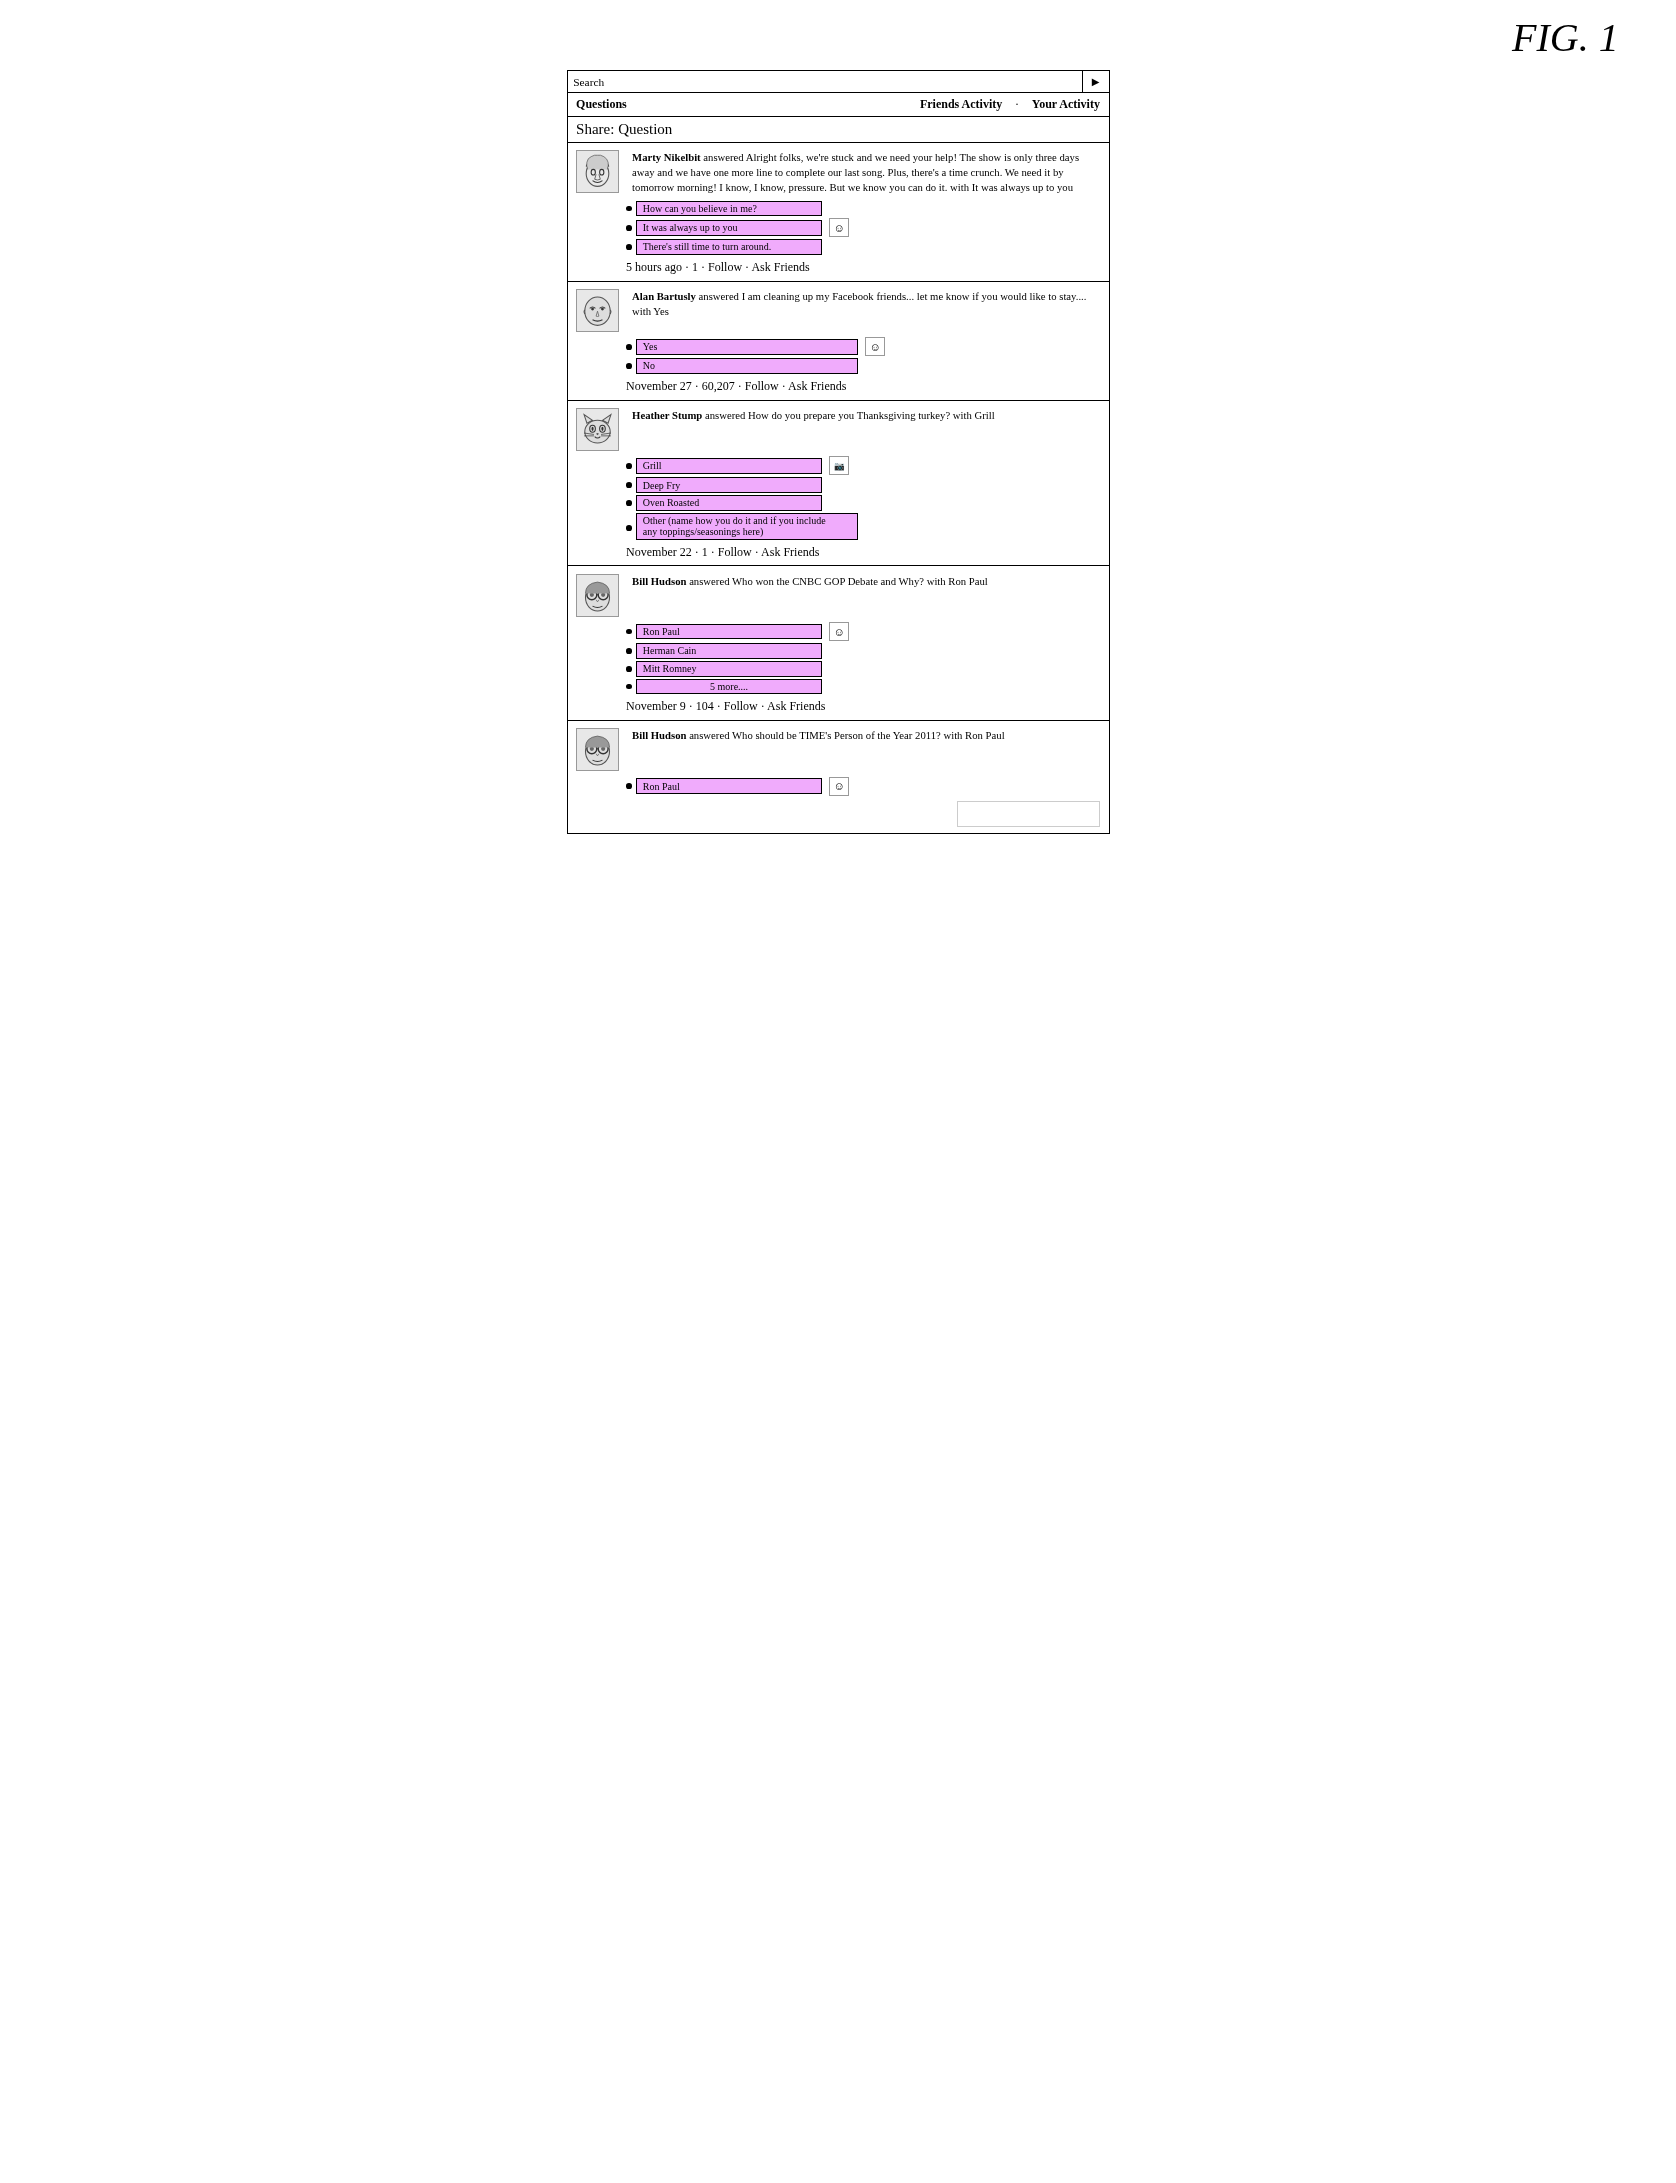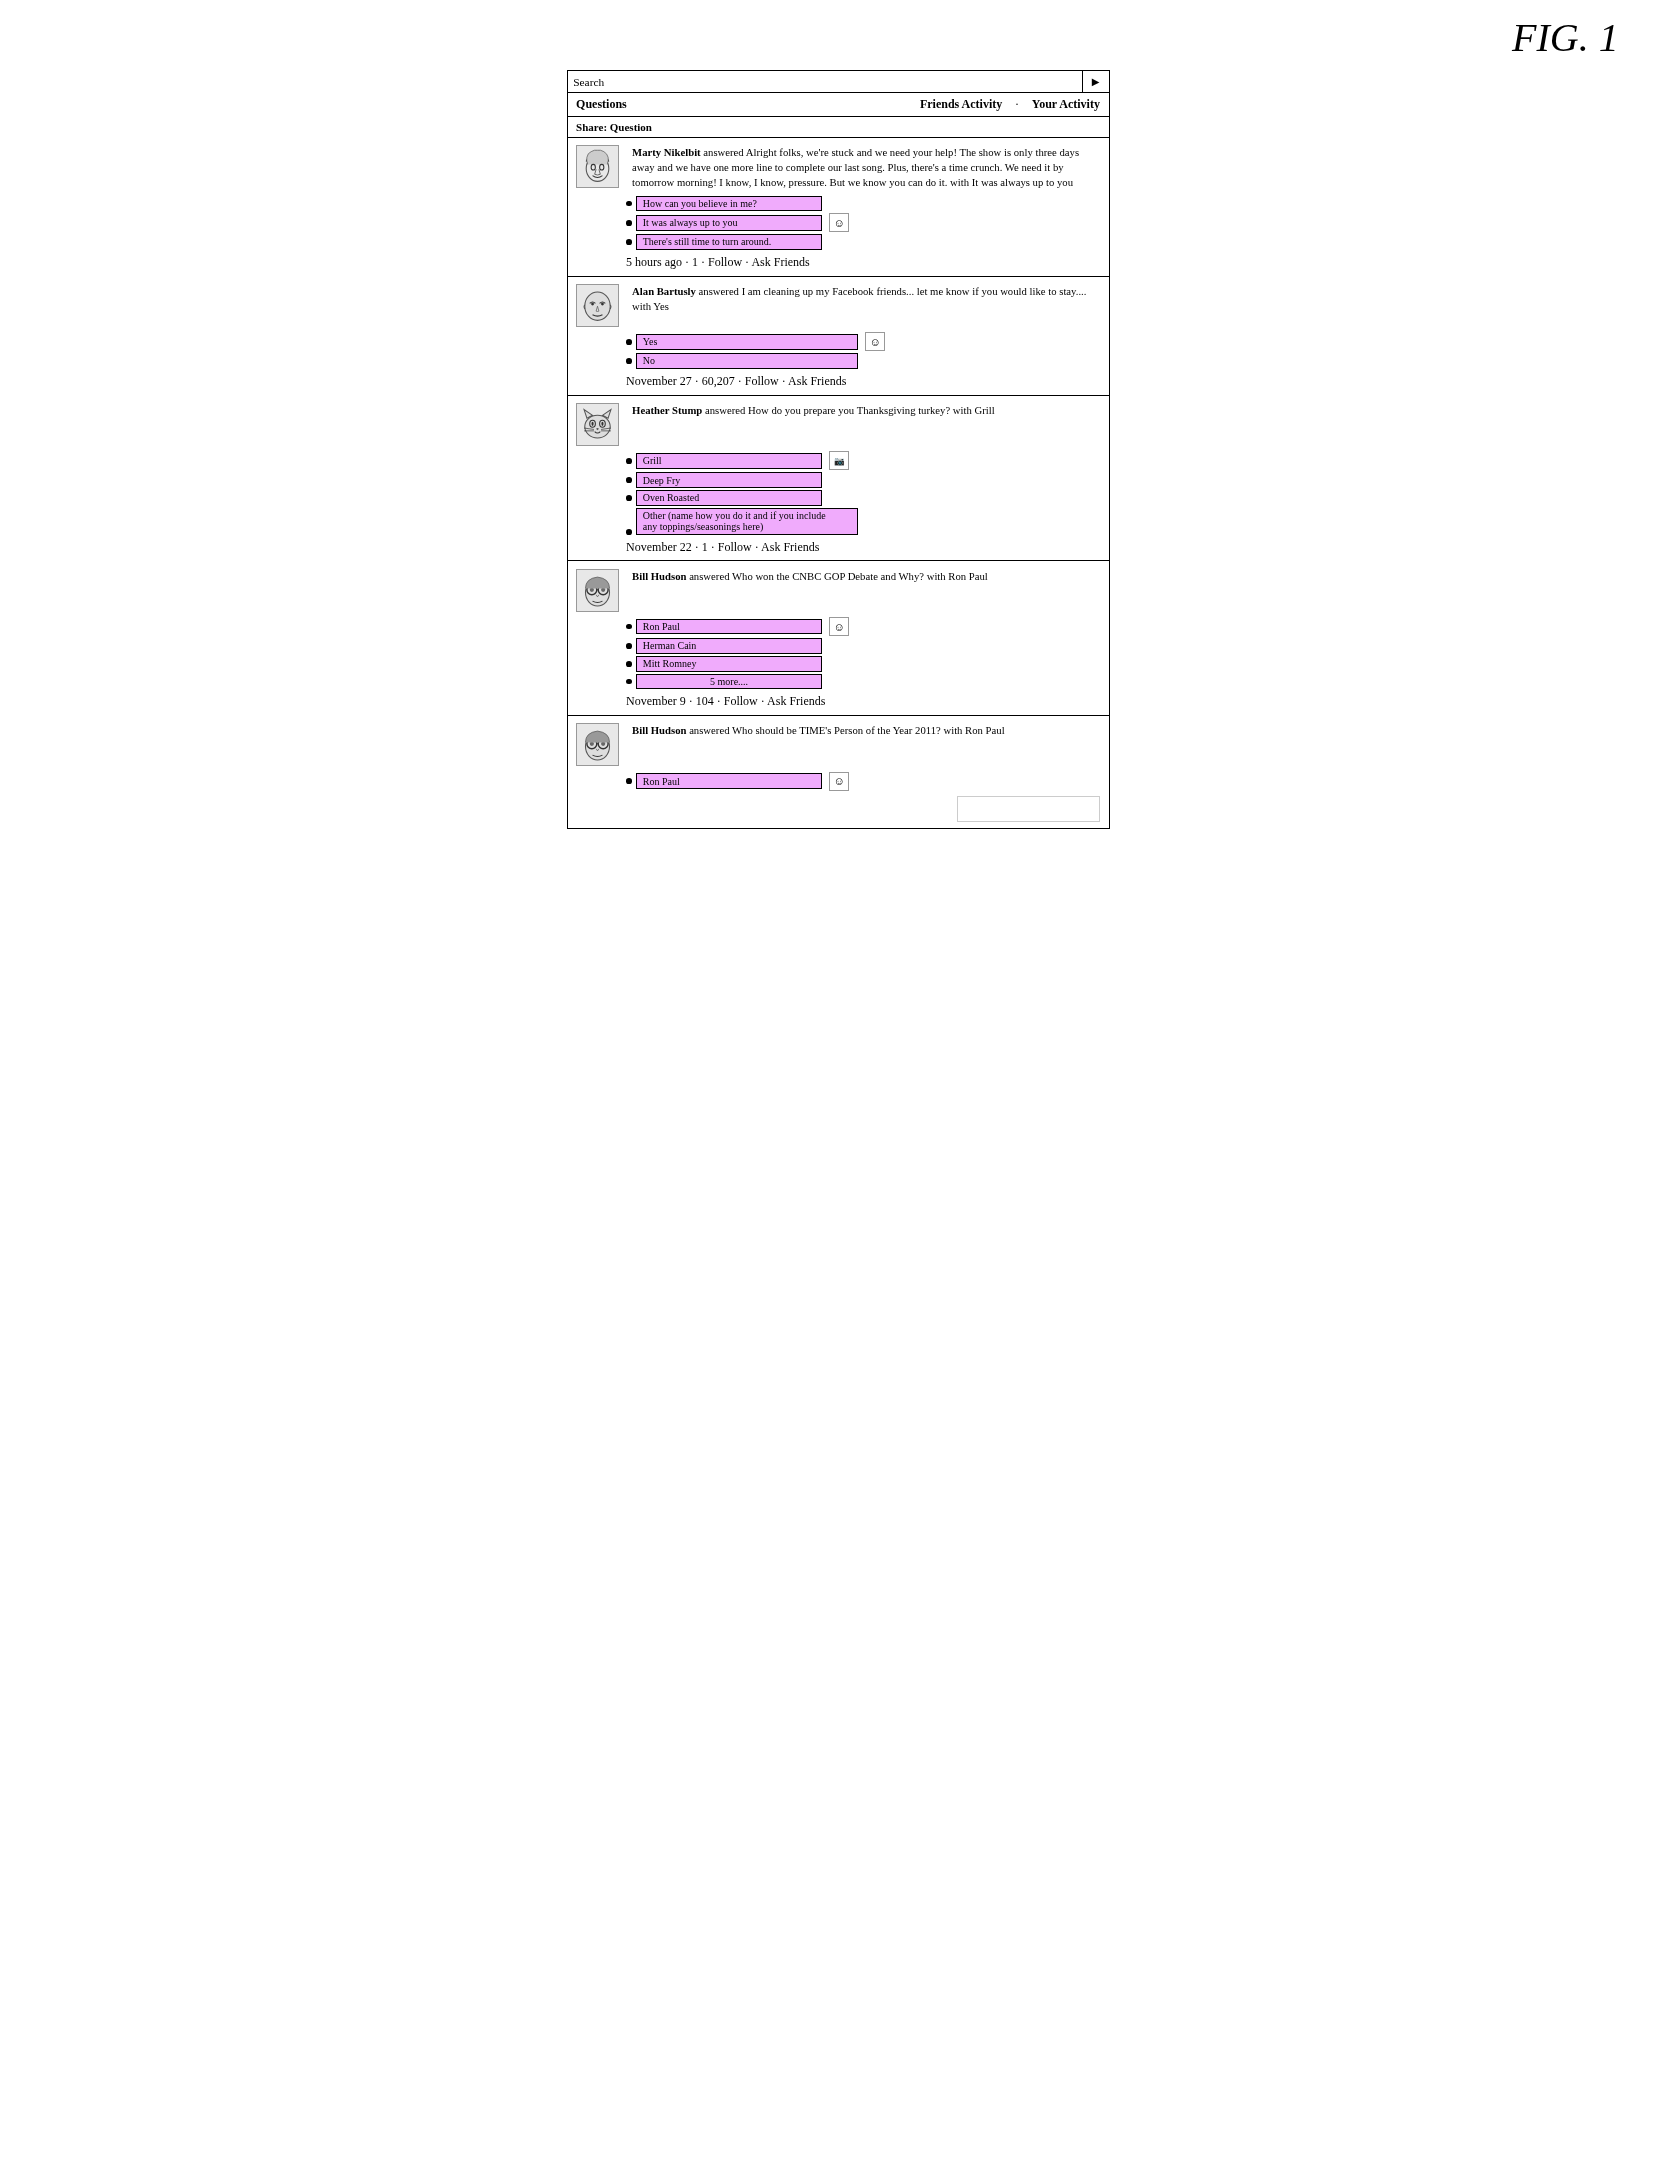--- a/index.html
+++ b/index.html
@@ -64,22 +64,22 @@
       font-size: 12px;
     }
     .nav-separator {
       font-weight: normal;
       font-size: 12px;
       margin: 0 1.4px;
     }
     .share-row {
       border-bottom: 1.1px solid #000;
       padding: 3.6px 8.6px;
-      font-weight: bold;
-      font-size: 11px;
+      font-weight: normal;
+      font-size: 15px;
     }
     .post-block {
       border-bottom: 1.1px solid #000;
       padding: 7.2px 8.6px 5.7px 8.6px;
     }
     .post-header {
       display: flex;
       align-items: flex-start;
       gap: 13px;
       margin-bottom: 5.7px;
@@ -304,21 +304,21 @@
         <div class="option-icon" style="font-size:8.6px;">📷</div>
       </div>
       <div class="option-item">
         <span class="bullet"></span>
         <span class="option-box">Deep Fry</span>
       </div>
       <div class="option-item">
         <span class="bullet"></span>
         <span class="option-box">Oven Roasted</span>
       </div>
-      <div class="option-item" style="align-items:flex-end;">
+      <div class="option-item" style="align-items:center;">
         <span class="bullet" style="margin-top:2.9px;"></span>
         <span class="option-box" style="min-width:222px;">Other (name how you do it and if you include<br>any toppings/seasonings here)</span>
       </div>
     </div>
     <div class="post-meta">
       November 22 · 1 · <a href="#" class="meta-link">Follow</a> · <a href="#" class="meta-link">Ask Friends</a>
     </div>
   </div>
 
   <div class="post-block">

